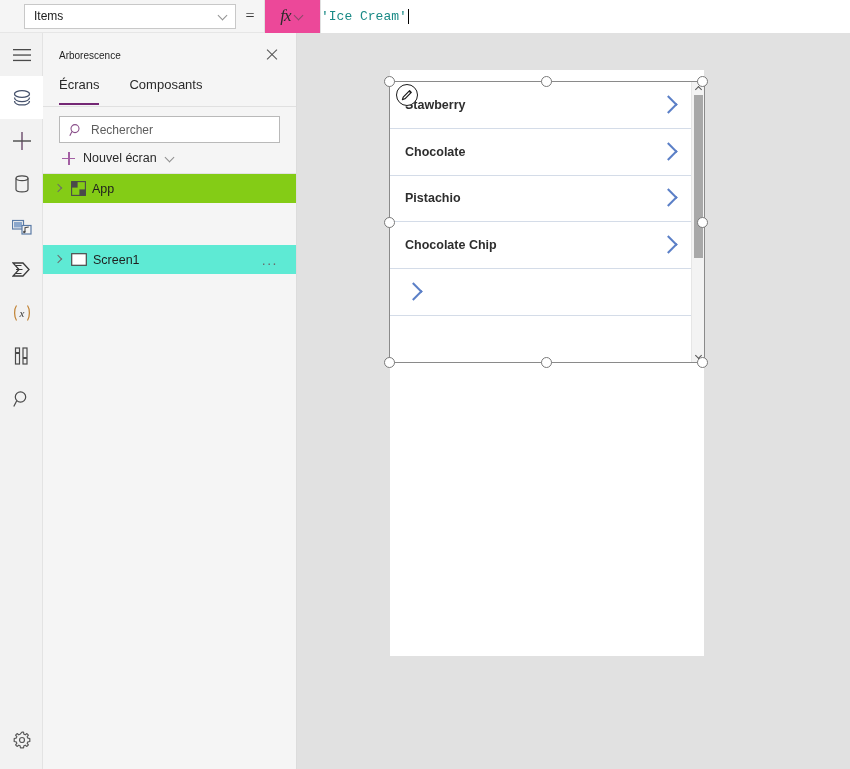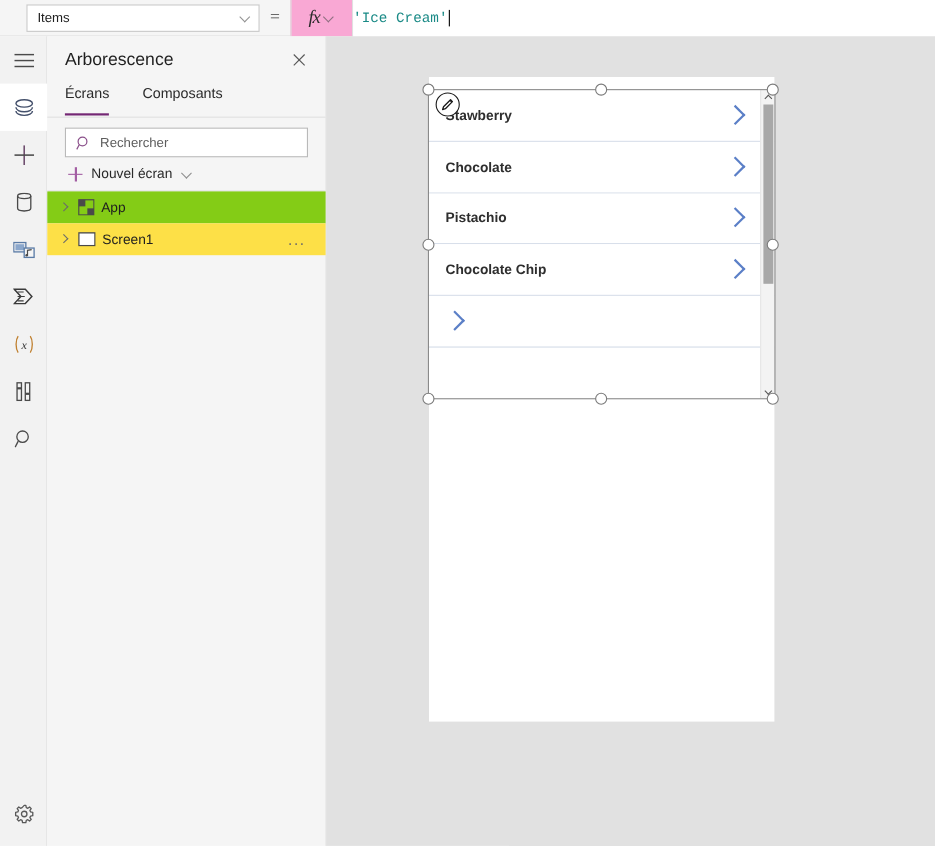--- a/index.html
+++ b/index.html
@@ -28,21 +28,21 @@
   .chev-sm::before {
     content: ""; position: absolute; left: 1px; top: 1px;
     width: 6px; height: 6px; border-right: 1px solid #4a4a4a;
     border-bottom: 1px solid #4a4a4a; transform: rotate(45deg);
   }
   .eq-sign {
     width: 28px; text-align: center; font-size: 16px; color: #3b3b3b;
     font-family: "Liberation Serif", serif;
   }
   .fx-box {
-    width: 57px; height: 33px; background: #f9a8d4;
+    width: 57px; height: 33px; background: #ec4899;
     border-left: 1px solid #e0e0e0; border-right: 1px solid #e0e0e0;
     display: flex; align-items: center; justify-content: center; gap: 3px;
   }
   .fx-glyph {
     font-family: "Liberation Serif", serif; font-style: italic;
     font-size: 17px; color: #2b2b2b; letter-spacing: -1px;
   }
   .formula-input {
     flex: 1; height: 33px; background: #ffffff;
     display: flex; align-items: center; 
@@ -68,21 +68,21 @@
 
   
   .tree-panel {
     position: absolute; left: 43px; top: 33px; width: 254px; height: 736px;
     background: #f5f5f5; border-right: 1px solid #dcdcdc;
   }
   .tree-head {
     height: 44px; display: flex; align-items: center;
     padding: 0 14px 0 16px;
   }
-  .tree-title { flex: 1; font-size: 16px; color: #1f1f1f; }
+  .tree-title { flex: 1; font-size: 10px; color: #1f1f1f; }
   .close-x {
     width: 20px; height: 20px; position: relative; cursor: pointer;
   }
   .close-x::before, .close-x::after {
     content: ""; position: absolute; left: 3px; top: 9px;
     width: 14px; height: 1px; background: #555;
   }
   .close-x::before { transform: rotate(45deg); }
   .close-x::after { transform: rotate(-45deg); }
 
@@ -117,21 +117,21 @@
   }
   .plus-sm::before { left: 6px; top: 0; width: 1.5px; height: 13px; }
   .plus-sm::after { left: 0; top: 6px; width: 13px; height: 1.5px; }
   .tree-rule { height: 1px; background: #e3e3e3; }
 
   .tree-row {
     height: 29px; display: flex; align-items: center;
     padding-left: 8px; gap: 6px; cursor: pointer; position: relative;
   }
   .tree-row.app { background: #84cc16; }
-  .tree-row.screen { background: #fde047; }
+  .tree-row.screen { background: #5eead4; margin-top: 42px; }
   .caret-r { width: 14px; height: 14px; position: relative; }
   .caret-r::before {
     content: ""; position: absolute; left: 4px; top: 3px;
     width: 5px; height: 5px; border-right: 1.3px solid #6b6b6b;
     border-top: 1.3px solid #6b6b6b; transform: rotate(45deg);
   }
   .tree-lbl { font-size: 12.5px; color: #1f1f1f; }
   .dots {
     position: absolute; right: 18px; top: 50%; transform: translateY(-50%);
     font-size: 14px; color: #6b6b6b; letter-spacing: 1.5px; line-height: 6px;

